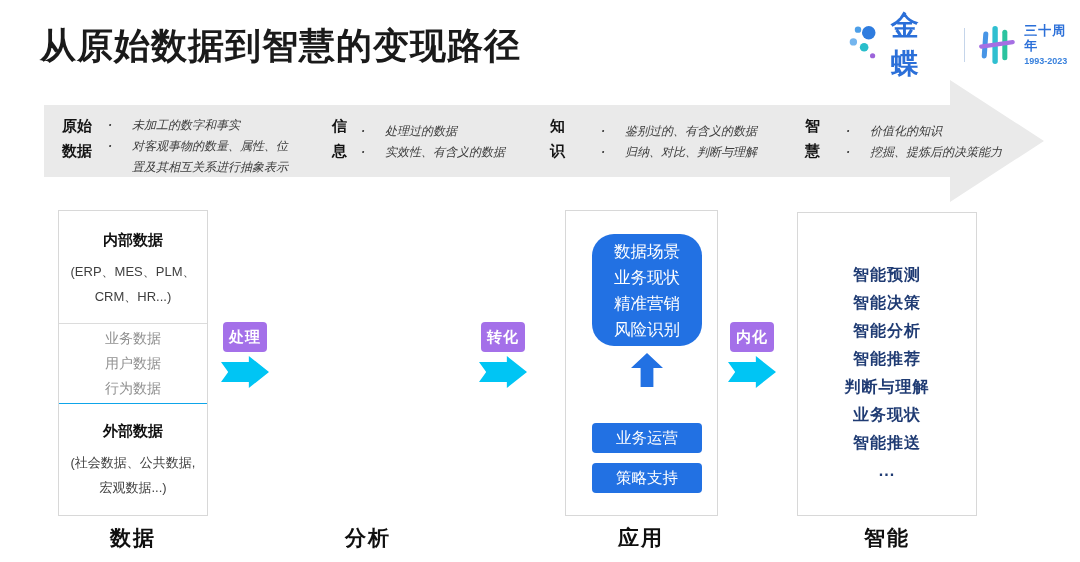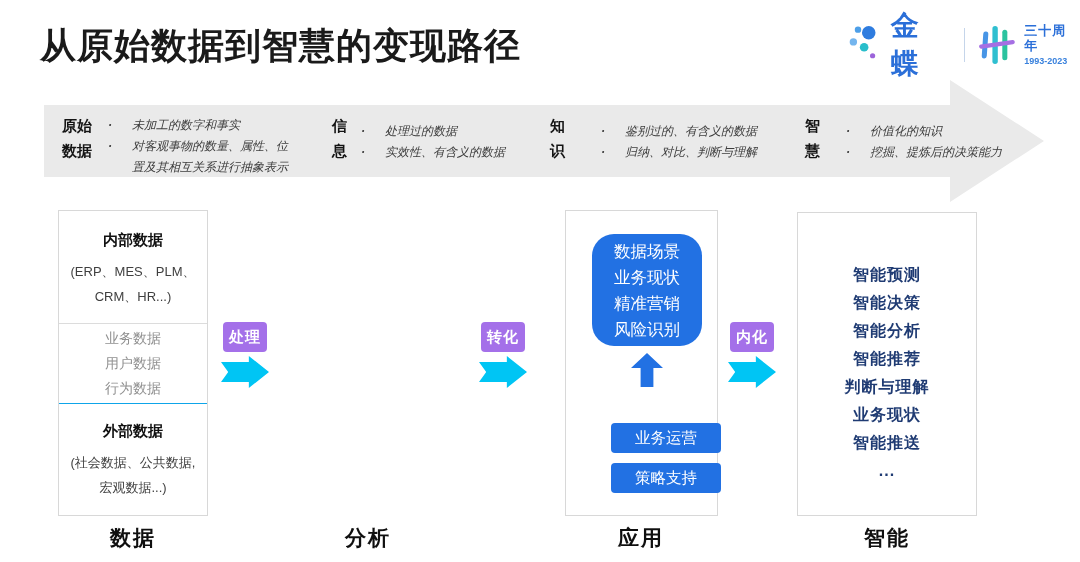--- a/index.html
+++ b/index.html
@@ -49,21 +49,21 @@
   .box3 .core-rect { left:26px; top:23px; }
 
   .up-arrow { position:absolute; width:32px; height:34px; background:#2271E3;
               clip-path:polygon(50% 0, 100% 44%, 70% 44%, 70% 100%, 30% 100%, 30% 44%, 0 44%); }
   .box2 .up-arrow { left:60px; top:142px; }
   .box3 .up-arrow { left:65px; top:142px; }
 
   .pill { position:absolute; width:110px; height:30px; background:#2271E3; border-radius:4px; color:#fff;
           font-size:15.5px; display:flex; align-items:center; justify-content:center; }
   .box2 .pill-a, .box2 .pill-b { left:20px; }
-  .box3 .pill-a, .box3 .pill-b { left:26px;margin-left:19px; }
+  .box3 .pill-a, .box3 .pill-b { left:26px; }
   .pill-a { top:212px; } .pill-b { top:252px; }
 
   .intel-item { font-size:16px; font-weight:800; color:#1F3B73; line-height:28px; letter-spacing:1px; }
 
   
   .flow { position:absolute; width:48px; text-align:center; }
   .flow-label { width:44px; height:30px; margin:0 auto; background:#A470E9; border-radius:4px; color:#fff;
                 font-size:15px; font-weight:800; display:flex; align-items:center; justify-content:center; letter-spacing:1px; }
   .flow-arrow { width:48px; height:32px; margin-top:4px; background:#00C5F4;
                 clip-path:polygon(0 19%, 58% 19%, 58% 0, 100% 50%, 58% 100%, 58% 81%, 0 81%, 15% 50%); }

